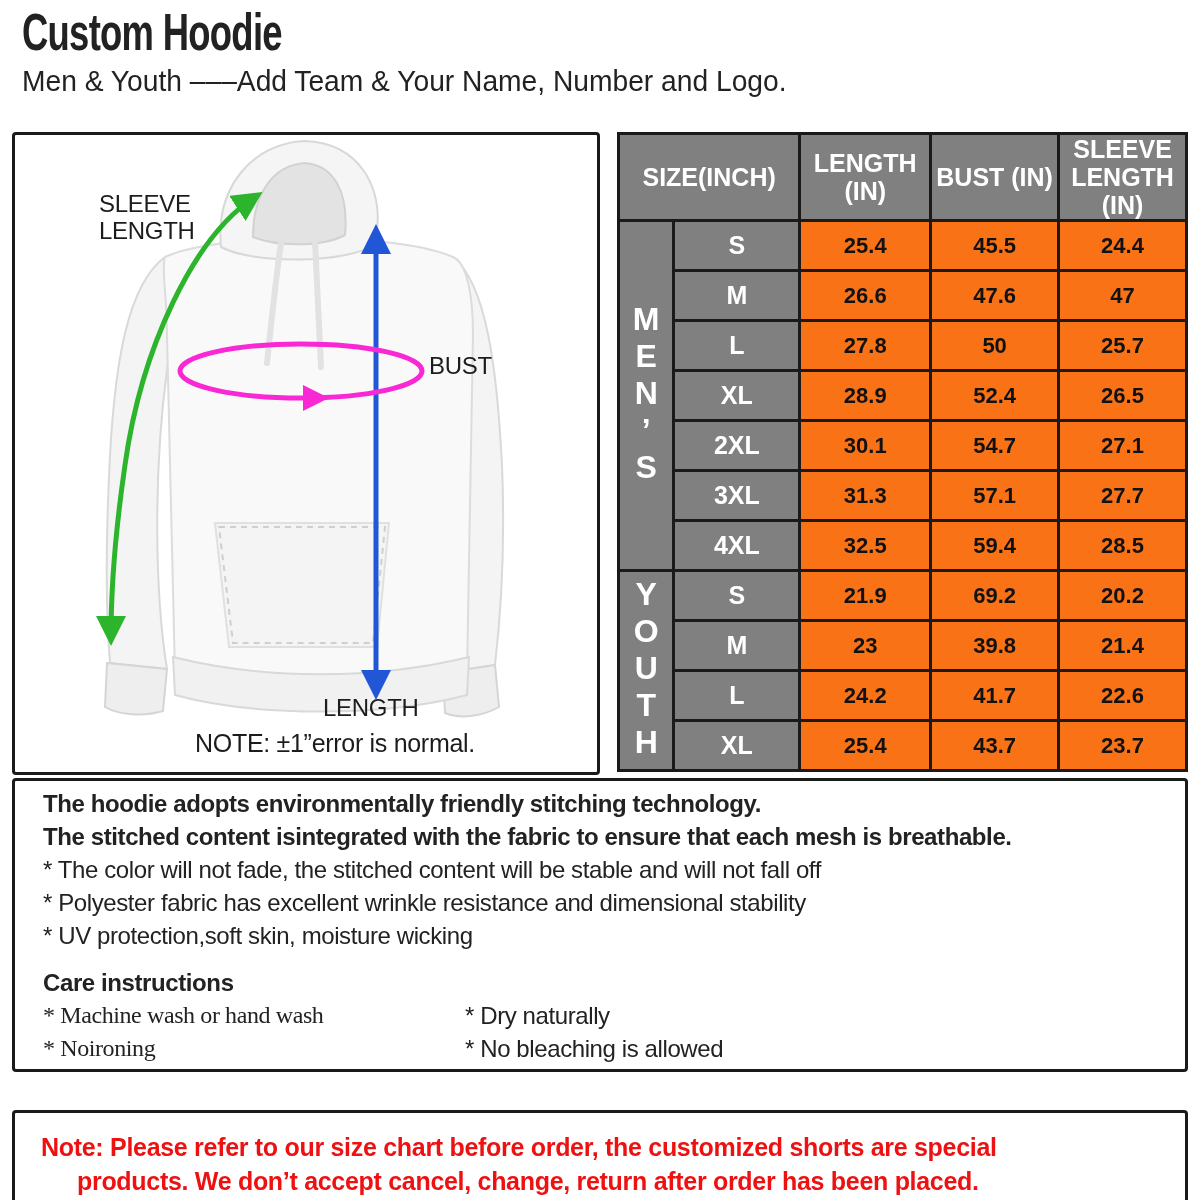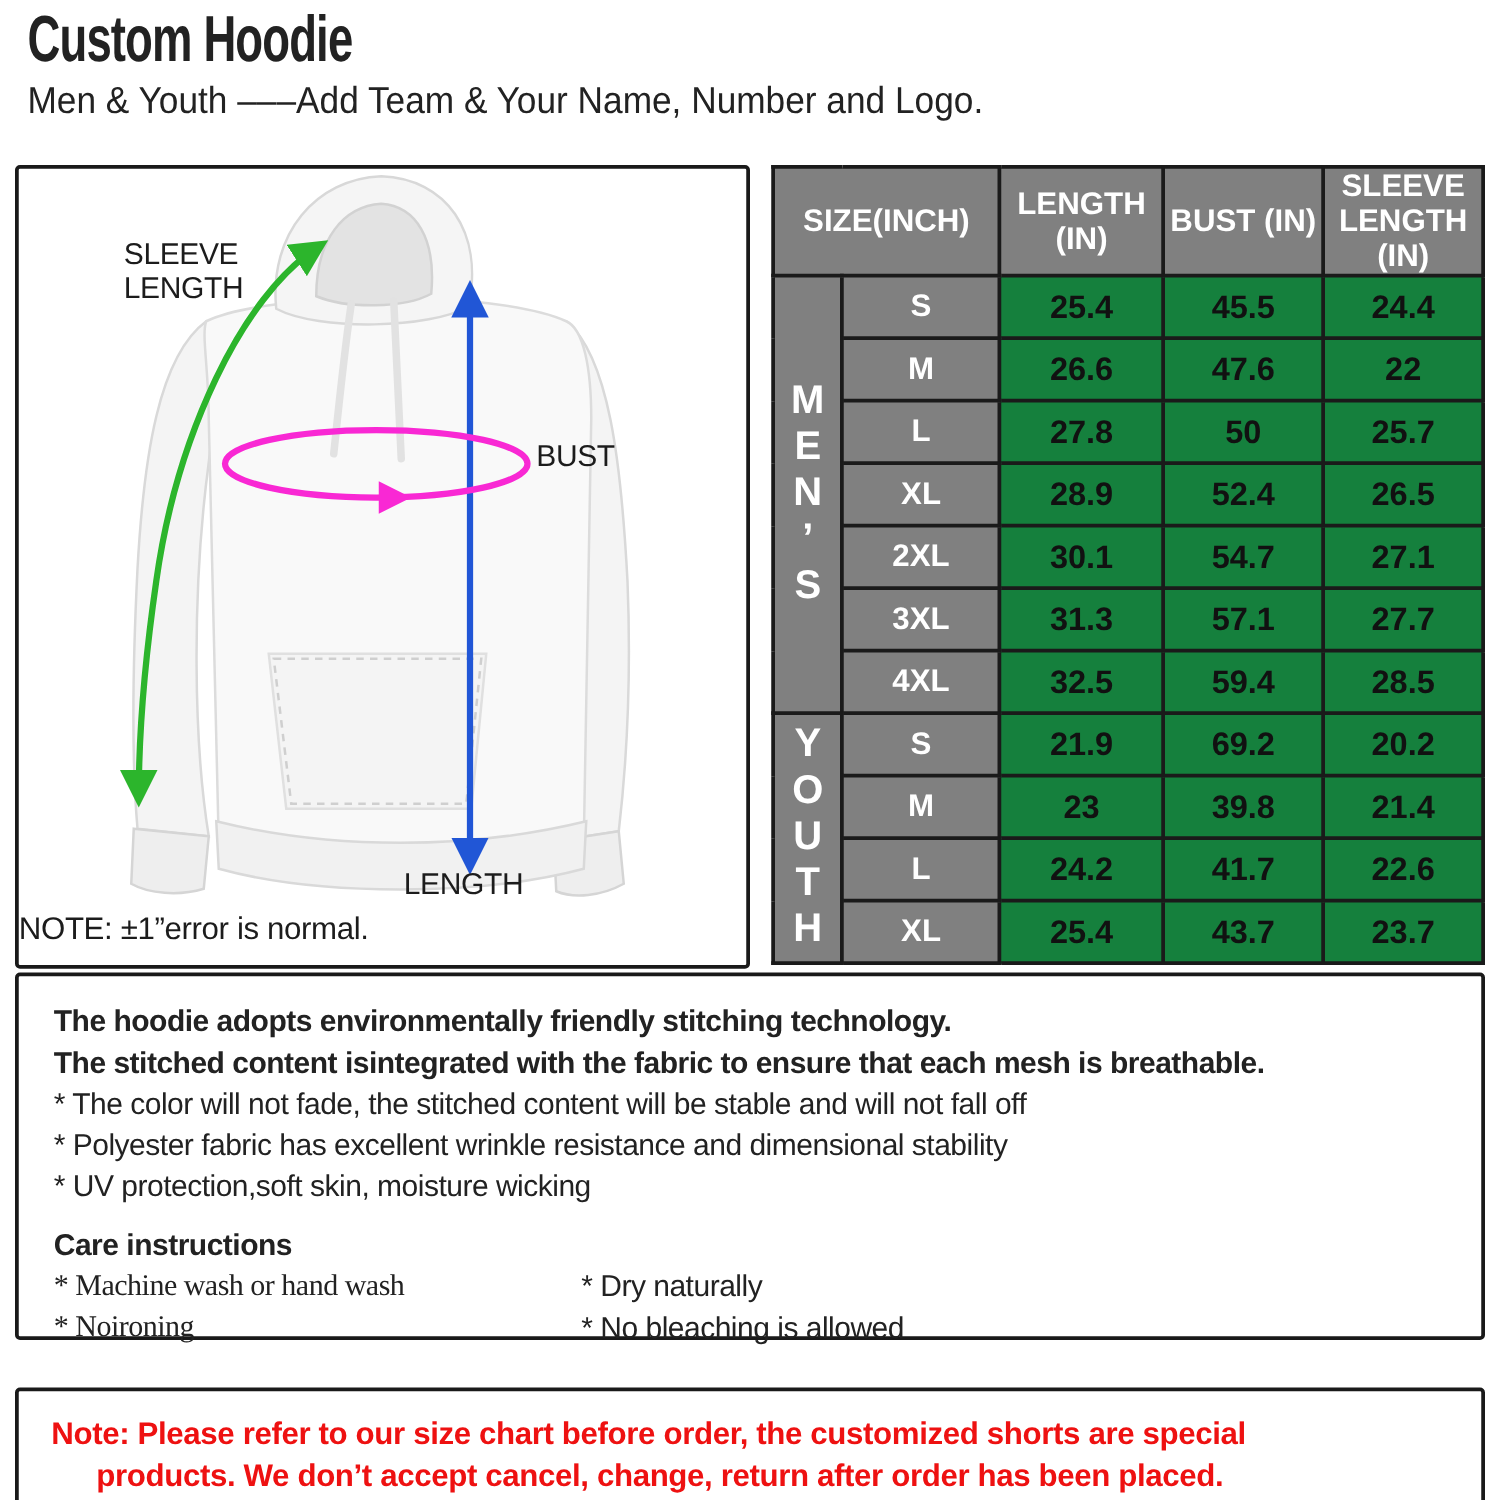--- a/index.html
+++ b/index.html
@@ -17,35 +17,35 @@
   #diagram-box{left:12px;top:132px;width:588px;height:643px;}
   #desc-box{left:12px;top:778px;width:1176px;height:294px;}
   #note-box{left:12px;top:1078px;width:1176px;height:108px;}
 
   
   #diagram-box svg{position:absolute;left:0;top:0;}
   .dlabel{position:absolute;font-size:24px;color:#1c1c1c;letter-spacing:-.3px;line-height:1.12;}
   #sleeve-label{left:84px;top:56px;}
   #bust-label{left:414px;top:218px;}
   #length-label{left:308px;top:560px;}
-  #diagram-note{position:absolute;left:0;top:594px;width:100%;text-align:left;
-                font-size:25px;letter-spacing:-.3px;color:#1c1c1c;}
+  #diagram-note{position:absolute;left:0;top:594px;width:100%;text-align:center;
+                font-size:25px;letter-spacing:-.3px;color:#1c1c1c;padding-left:29px;}
 
   
   #size-table{position:absolute;left:617px;top:132px;border-collapse:collapse;table-layout:fixed;width:571px;}
   #size-table th,#size-table td{border:3px solid #1a1a1a;text-align:center;vertical-align:middle;padding:0;}
   #size-table .hdr{background:#808080;color:#fff;font-size:25px;font-weight:bold;height:81px;line-height:1.12;}
   #size-table .size{background:#808080;color:#fff;font-size:25px;font-weight:bold;height:47px;}
-  #size-table td{background:#15803d;color:#111;font-size:26px;font-weight:bold;height:47px;}
+  #size-table td{background:#f97316;color:#111;font-size:22px;font-weight:bold;height:47px;}
   #size-table .group{background:#808080;color:#fff;}
   .vert{writing-mode:vertical-rl;text-orientation:upright;font-size:32px;font-weight:bold;
         letter-spacing:1px;line-height:1;display:inline-block;}
 
   
-  #desc-box{padding:20px 0 0 28px;font-size:24px;letter-spacing:-.4px;line-height:33px;color:#222;}
+  #desc-box{padding:6px 0 0 28px;font-size:24px;letter-spacing:-.4px;line-height:33px;color:#222;}
   .bold-line{font-weight:bold;}
   .care-title{font-weight:bold;margin-top:14px;}
   .care-row{display:flex;}
   .care-left{width:422px;font-family:Liberation Serif, serif;}
 
   
   #note-box{color:#ee1111;font-weight:bold;font-size:25px;letter-spacing:-.3px;line-height:34px;padding-top:17px;margin-top:32px;}
   #note-line1{padding-left:26px;}
   #note-line2{padding-left:62px;}
 </style>
@@ -126,21 +126,21 @@
       <th class="group" rowspan="7"><span class="vert">MEN’S</span></th>
       <th class="size">S</th>
       <td>25.4</td>
       <td>45.5</td>
       <td>24.4</td>
     </tr>
     <tr>
       <th class="size">M</th>
       <td>26.6</td>
       <td>47.6</td>
-      <td>22</td>
+      <td>47</td>
     </tr>
     <tr>
       <th class="size">L</th>
       <td>27.8</td>
       <td>50</td>
       <td>25.7</td>
     </tr>
     <tr>
       <th class="size">XL</th>
       <td>28.9</td>

